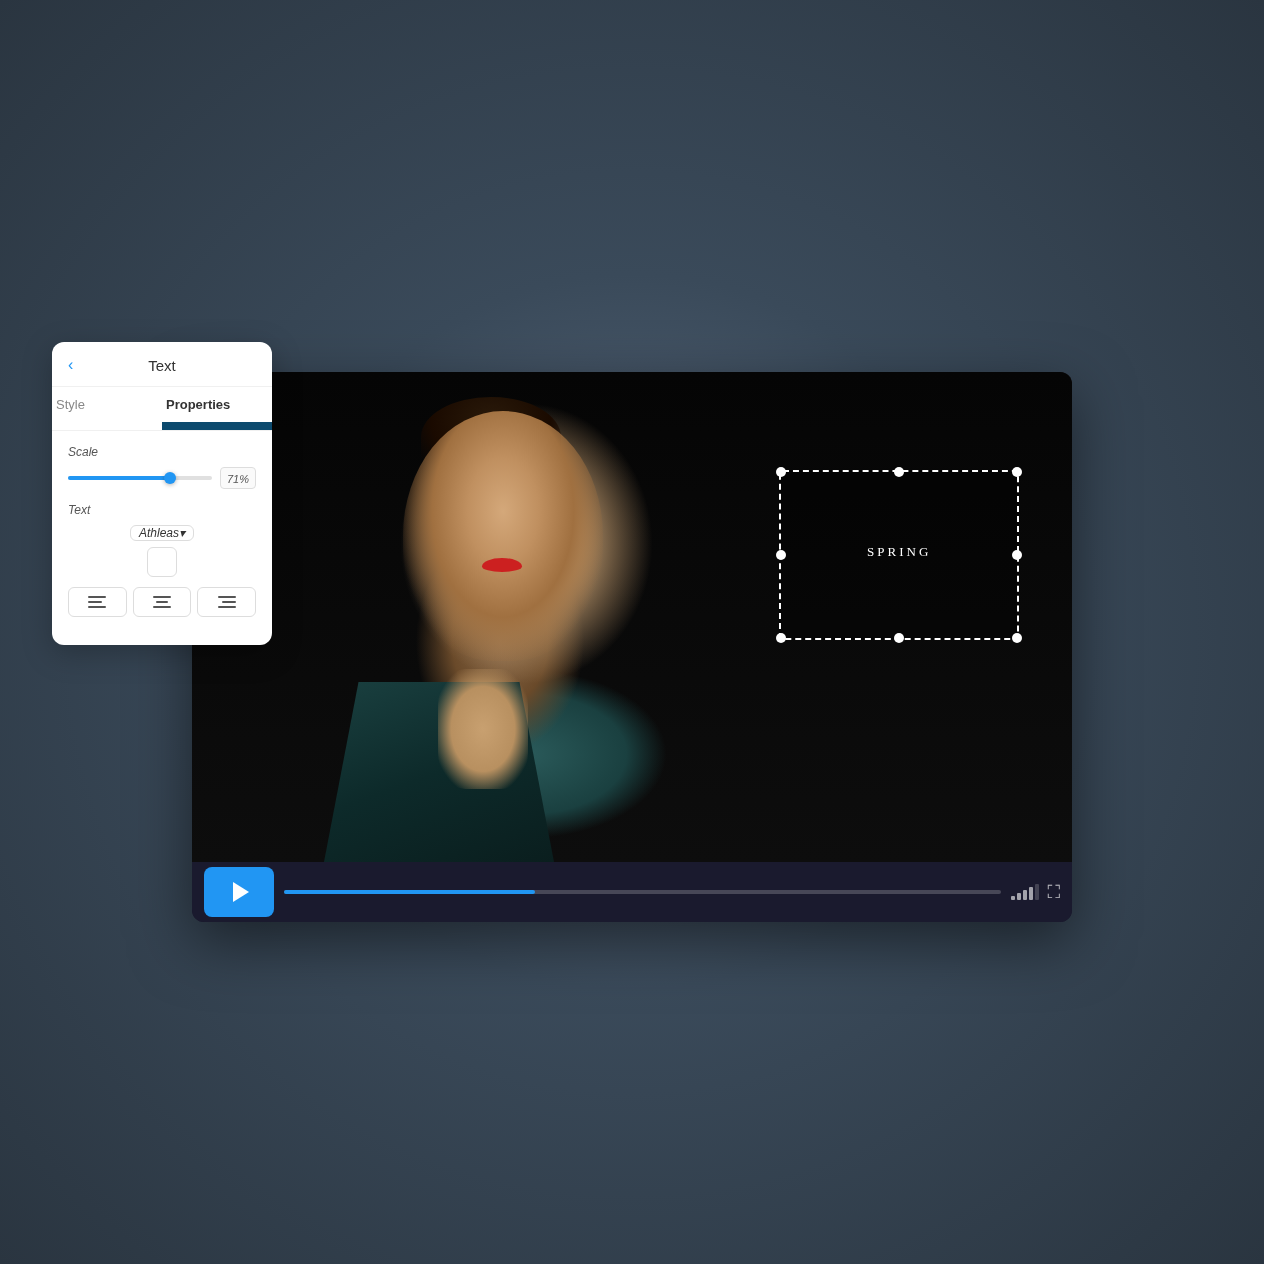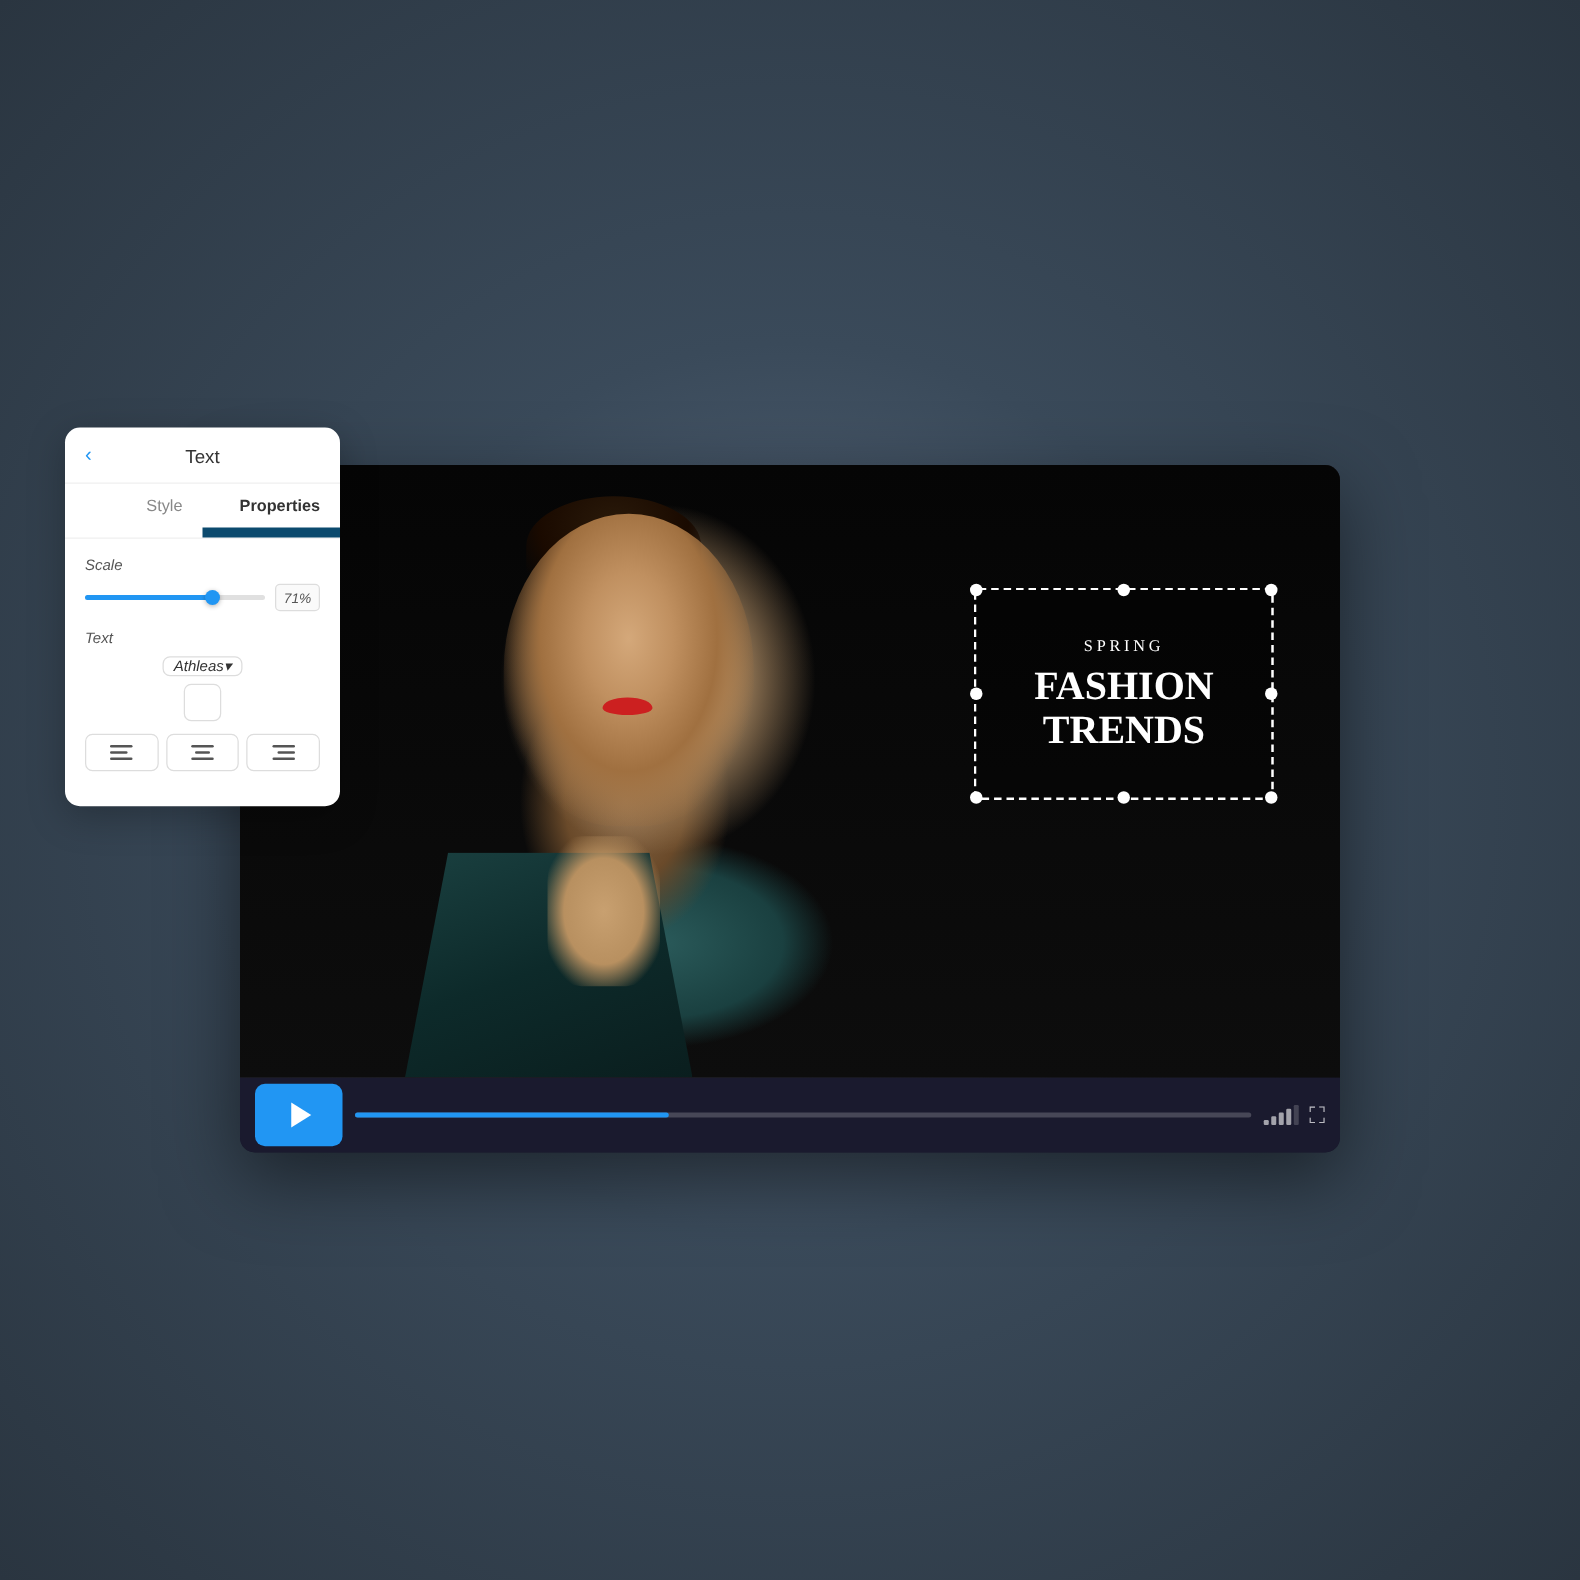--- a/index.html
+++ b/index.html
@@ -280,22 +280,22 @@
       color: #333;
     }
 
     .tabs-row {
       display: flex;
       border-bottom: 1px solid #f0f0f0;
     }
 
     .tab {
       flex: 1;
-      padding: 10px 16px;
-      text-align: right;
+      padding: 10px 4px;
+      text-align: left;
       font-size: 13px;
       cursor: pointer;
       color: #888;
     }
 
     .tab.active {
       color: #333;
       font-weight: 600;
       border-bottom: 8px solid #0c4a6e;
     }
@@ -462,24 +462,20 @@
         <div class="dot tl"></div>
         <div class="dot tr"></div>
         <div class="dot bl"></div>
         <div class="dot br"></div>
         <div class="dot tm"></div>
         <div class="dot bm"></div>
         <div class="dot ml"></div>
         <div class="dot mr"></div>
 
         <div class="spring-text">SPRING</div>
-        <div class="fashion-title">
-          <span>FASHION</span><br>
-          <span>TRENDS</span>
-        </div>
       </div>
     </div>
 
     <div class="video-controls">
       <div class="play-button">
         <div class="play-icon"></div>
       </div>
 
       <div class="progress-bar-container">
         <div class="progress-fill"></div>

